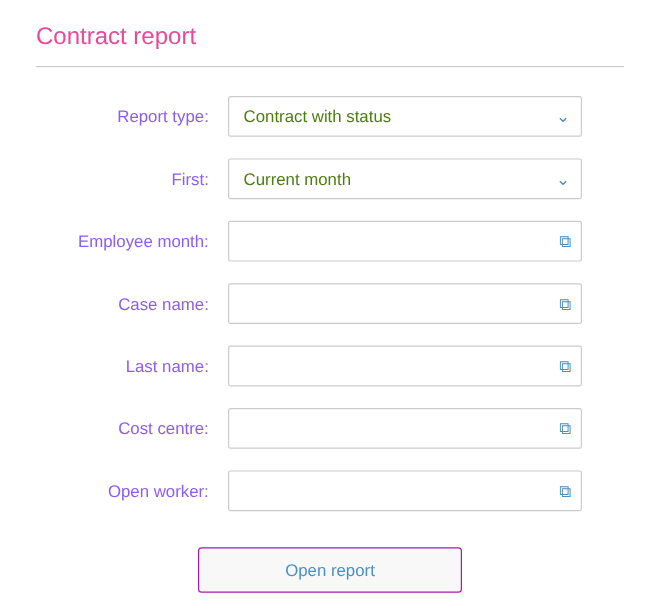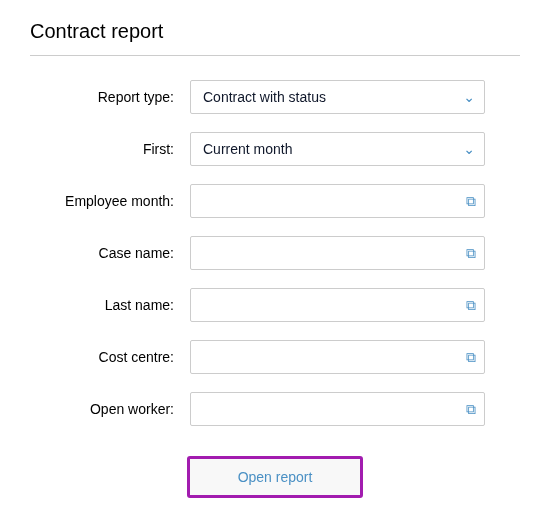--- a/index.html
+++ b/index.html
@@ -16,53 +16,53 @@
       color: #333;
     }
 
     .page-container {
       padding: 20px 30px;
     }
 
     .page-title {
       font-size: 20px;
       font-weight: normal;
-      color: #000000;
+      color: #ec4899;
       padding-bottom: 12px;
       border-bottom: 1px solid #ccc;
       margin-bottom: 24px;
     }
 
     .form-row {
       display: flex;
       align-items: center;
       margin-bottom: 18px;
     }
 
     .form-label {
       width: 160px;
       text-align: right;
       padding-right: 16px;
       font-size: 14px;
-      color: #000000;
+      color: #8b5cf6;
       flex-shrink: 0;
     }
 
     .form-control-wrapper {
       flex: 1;
       position: relative;
     }
 
     .form-select {
       width: 100%;
       padding: 8px 36px 8px 12px;
       border: 1px solid #ccc;
       border-radius: 2px;
       font-size: 14px;
-      color: #0f172a;
+      color: #4d7c0f;
       background: #fff;
       appearance: none;
       -webkit-appearance: none;
       cursor: pointer;
       max-width: 295px;
     }
 
     .select-wrapper {
       position: relative;
       display: inline-block;
@@ -107,22 +107,22 @@
       font-size: 14px;
       cursor: pointer;
       display: flex;
       align-items: center;
     }
 
     .btn-open-report {
       display: block;
       margin: 30px auto 0 auto;
       padding: 10px 0;
-      width: 176px;
-      border: 3px solid #a21caf;
+      width: 220px;
+      border: 1px solid #a21caf;
       border-radius: 3px;
       background: #f8f8f8;
       color: #4a90c4;
       font-size: 14px;
       cursor: pointer;
       text-align: center;
     }
   </style>
 </head>
 <body>

